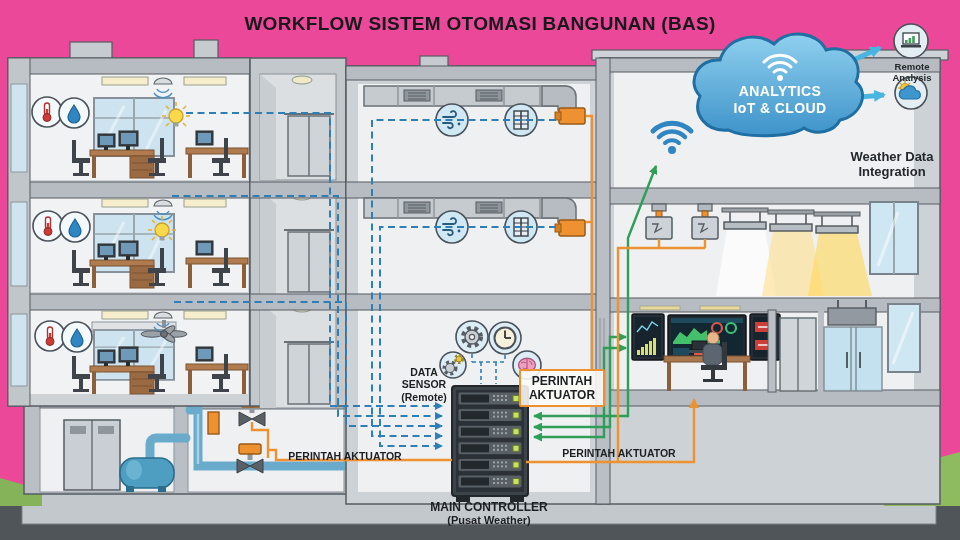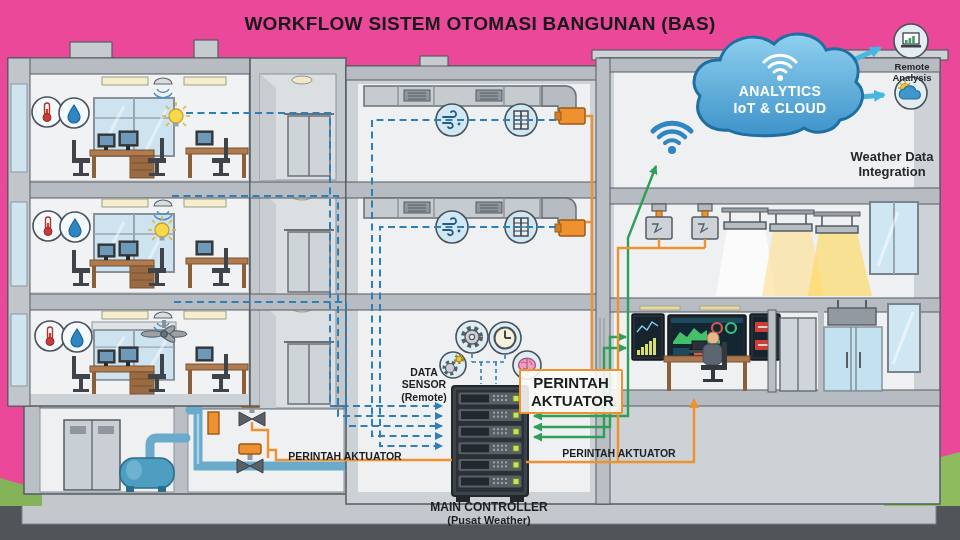--- a/index.html
+++ b/index.html
@@ -5,22 +5,22 @@
   html,body{margin:0;padding:0;background:#ffffff;}
   #stage{position:relative;width:960px;height:540px;background:#ec4899;overflow:hidden;
          font-family:Liberation Sans, sans-serif;}
   .label{position:absolute;text-align:center;color:#1c1f22;font-weight:bold;line-height:1.18;}
   .label span{display:block;}
   #title{top:13px;left:0;width:960px;font-size:19px;font-weight:800;color:#17191c;letter-spacing:.3px;}
   #cloud-label{left:712px;top:83px;width:136px;color:#ffffff;font-size:14px;letter-spacing:.4px;}
   #remote-label{left:872px;top:61px;width:80px;font-size:9.5px;color:#24282c;}
   #weather-label{left:844px;top:113px;width:96px;font-size:13px;color:#24282c;margin-top:36px;}
   #sensor-label{left:381px;top:366px;width:86px;font-size:10.5px;}
-  #pa-frame{left:519px;top:369px;width:80px;font-size:15px;border:2px solid #ee9130;
-            background:rgba(252,251,247,.88);padding:3px 10px;border-radius:2px;}
+  #pa-frame{left:519px;top:369px;width:80px;font-size:12px;border:2px solid #ee9130;
+            background:rgba(252,251,247,.88);padding:3px 1px;border-radius:2px;}
   #pa-left{left:280px;top:450px;width:130px;font-size:10.5px;}
   #pa-right{left:554px;top:447px;width:130px;font-size:10.5px;}
   #mc-label{left:399px;top:500px;width:180px;}
   #mc-label .l1{font-size:12px;}
   #mc-label .l2{font-size:11px;}
   svg{position:absolute;left:0;top:0;}
 </style>
 </head>
 <body>
 

